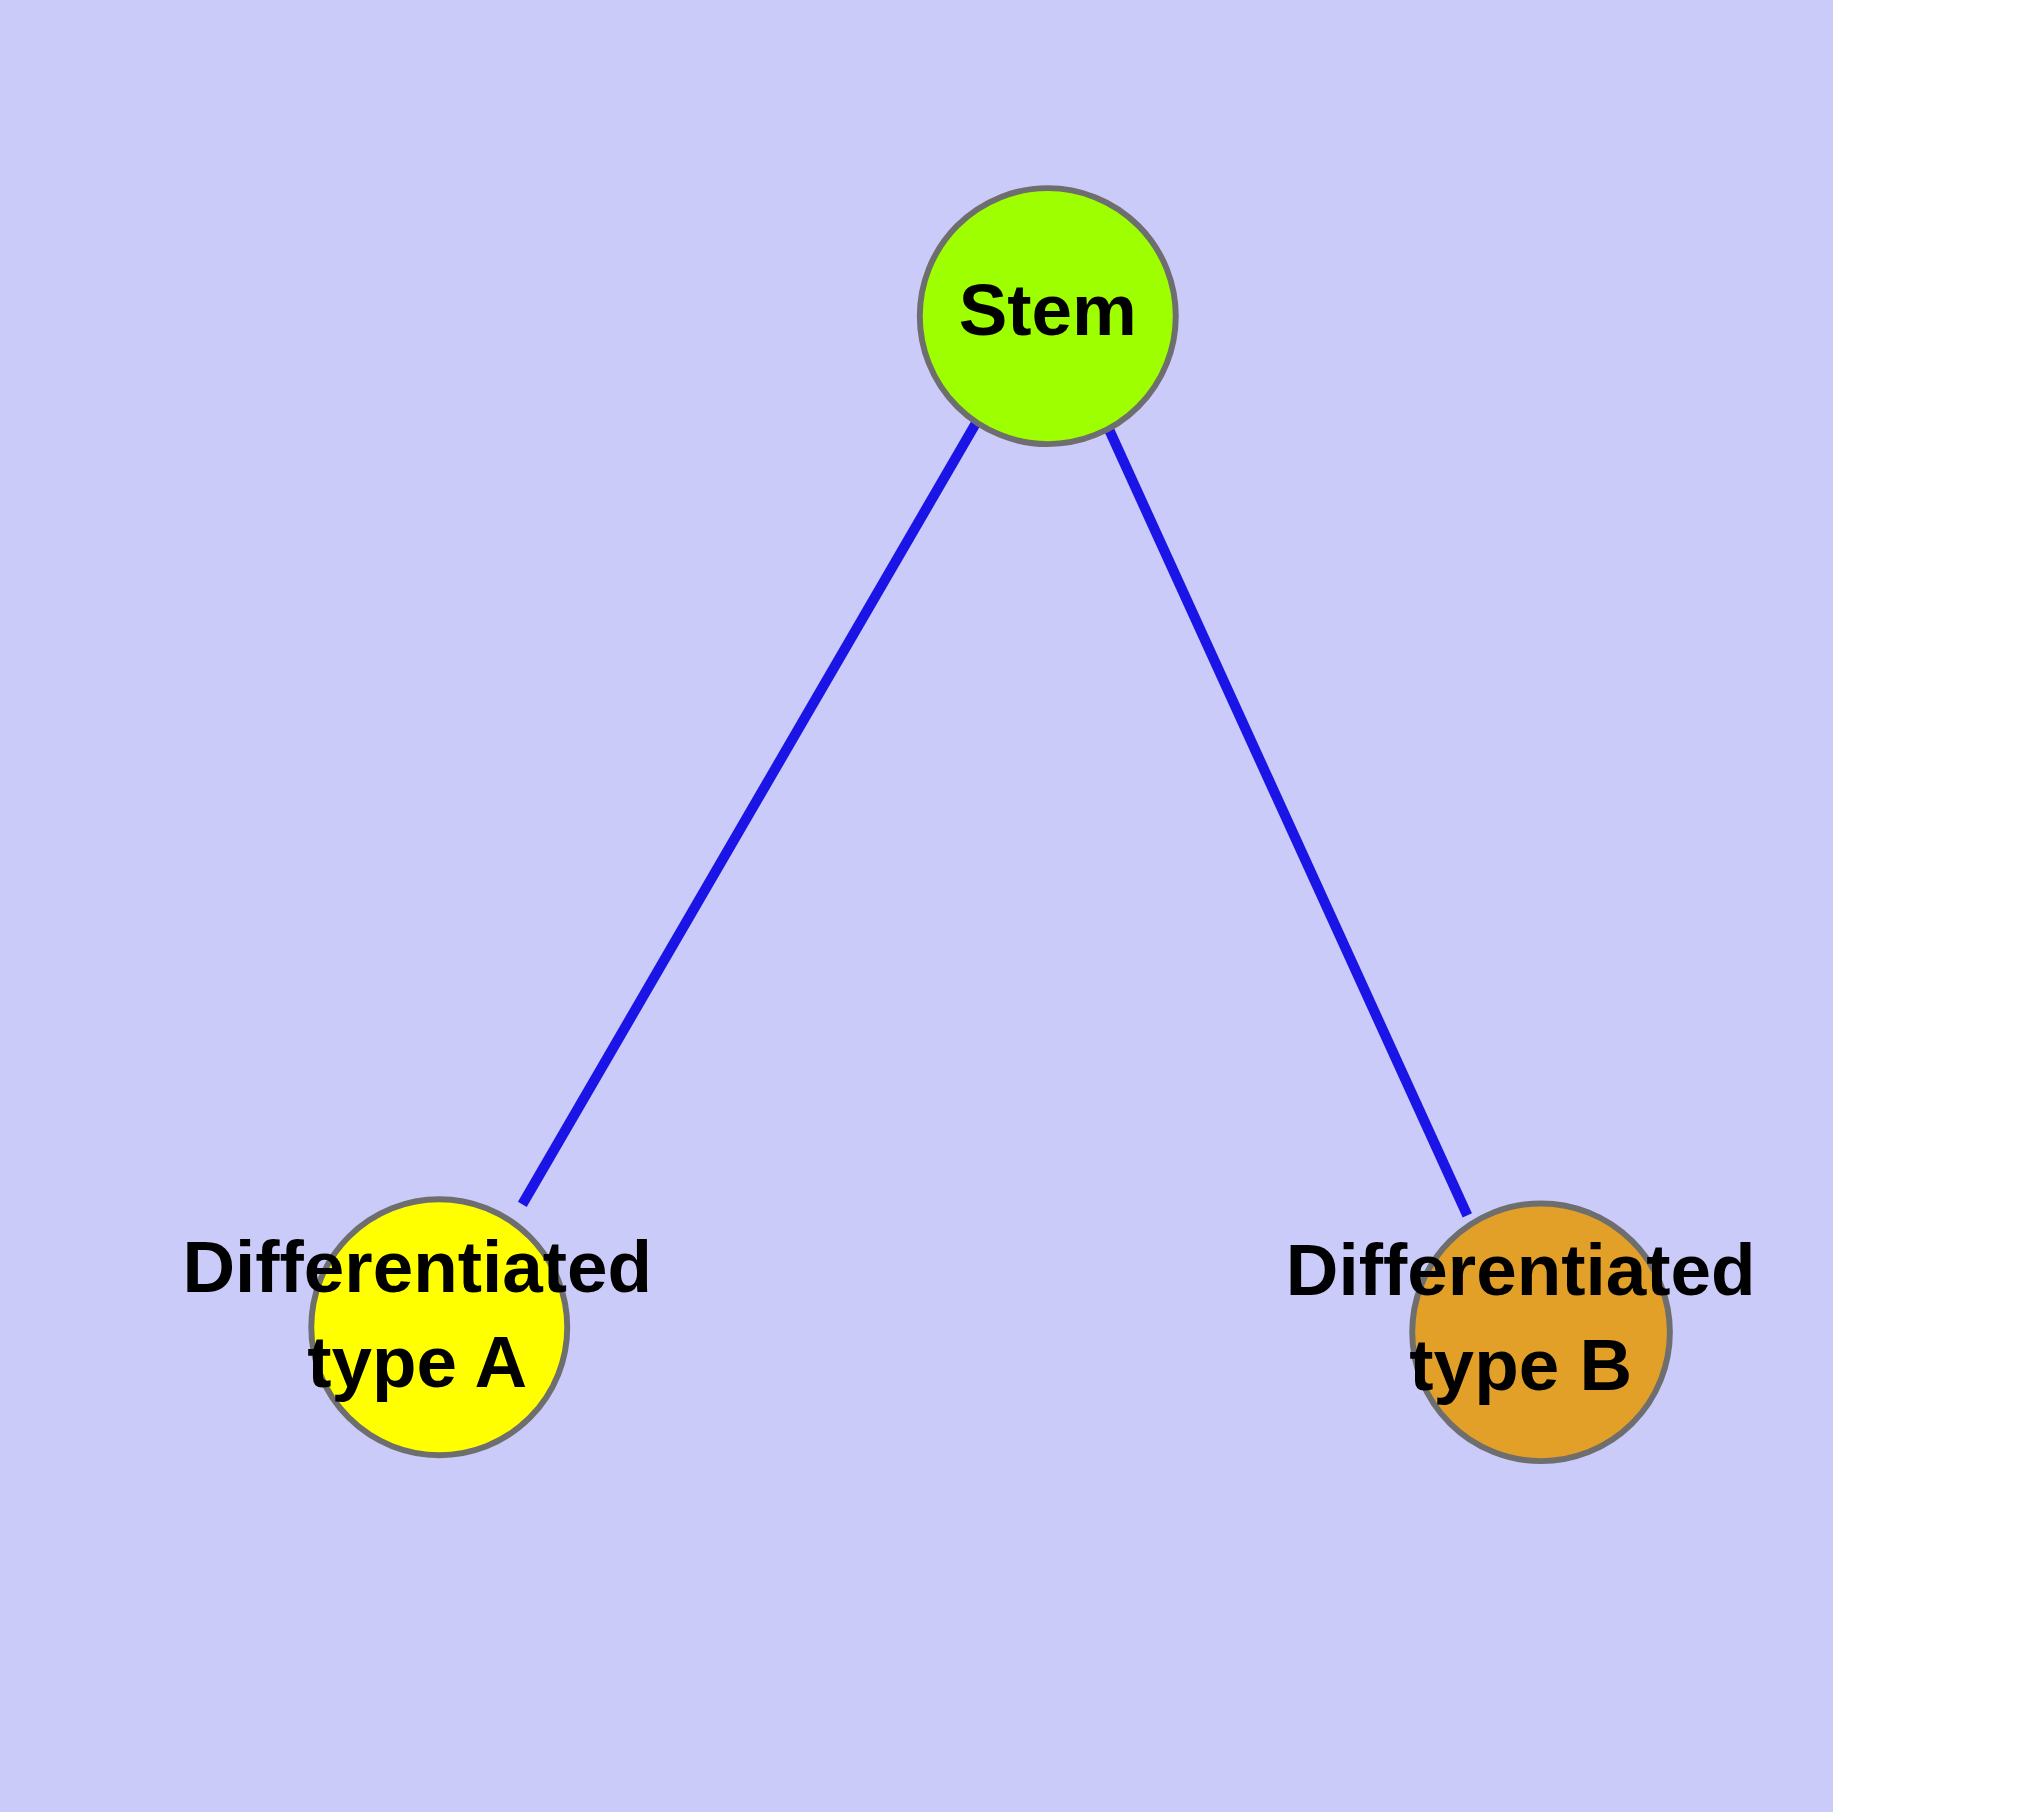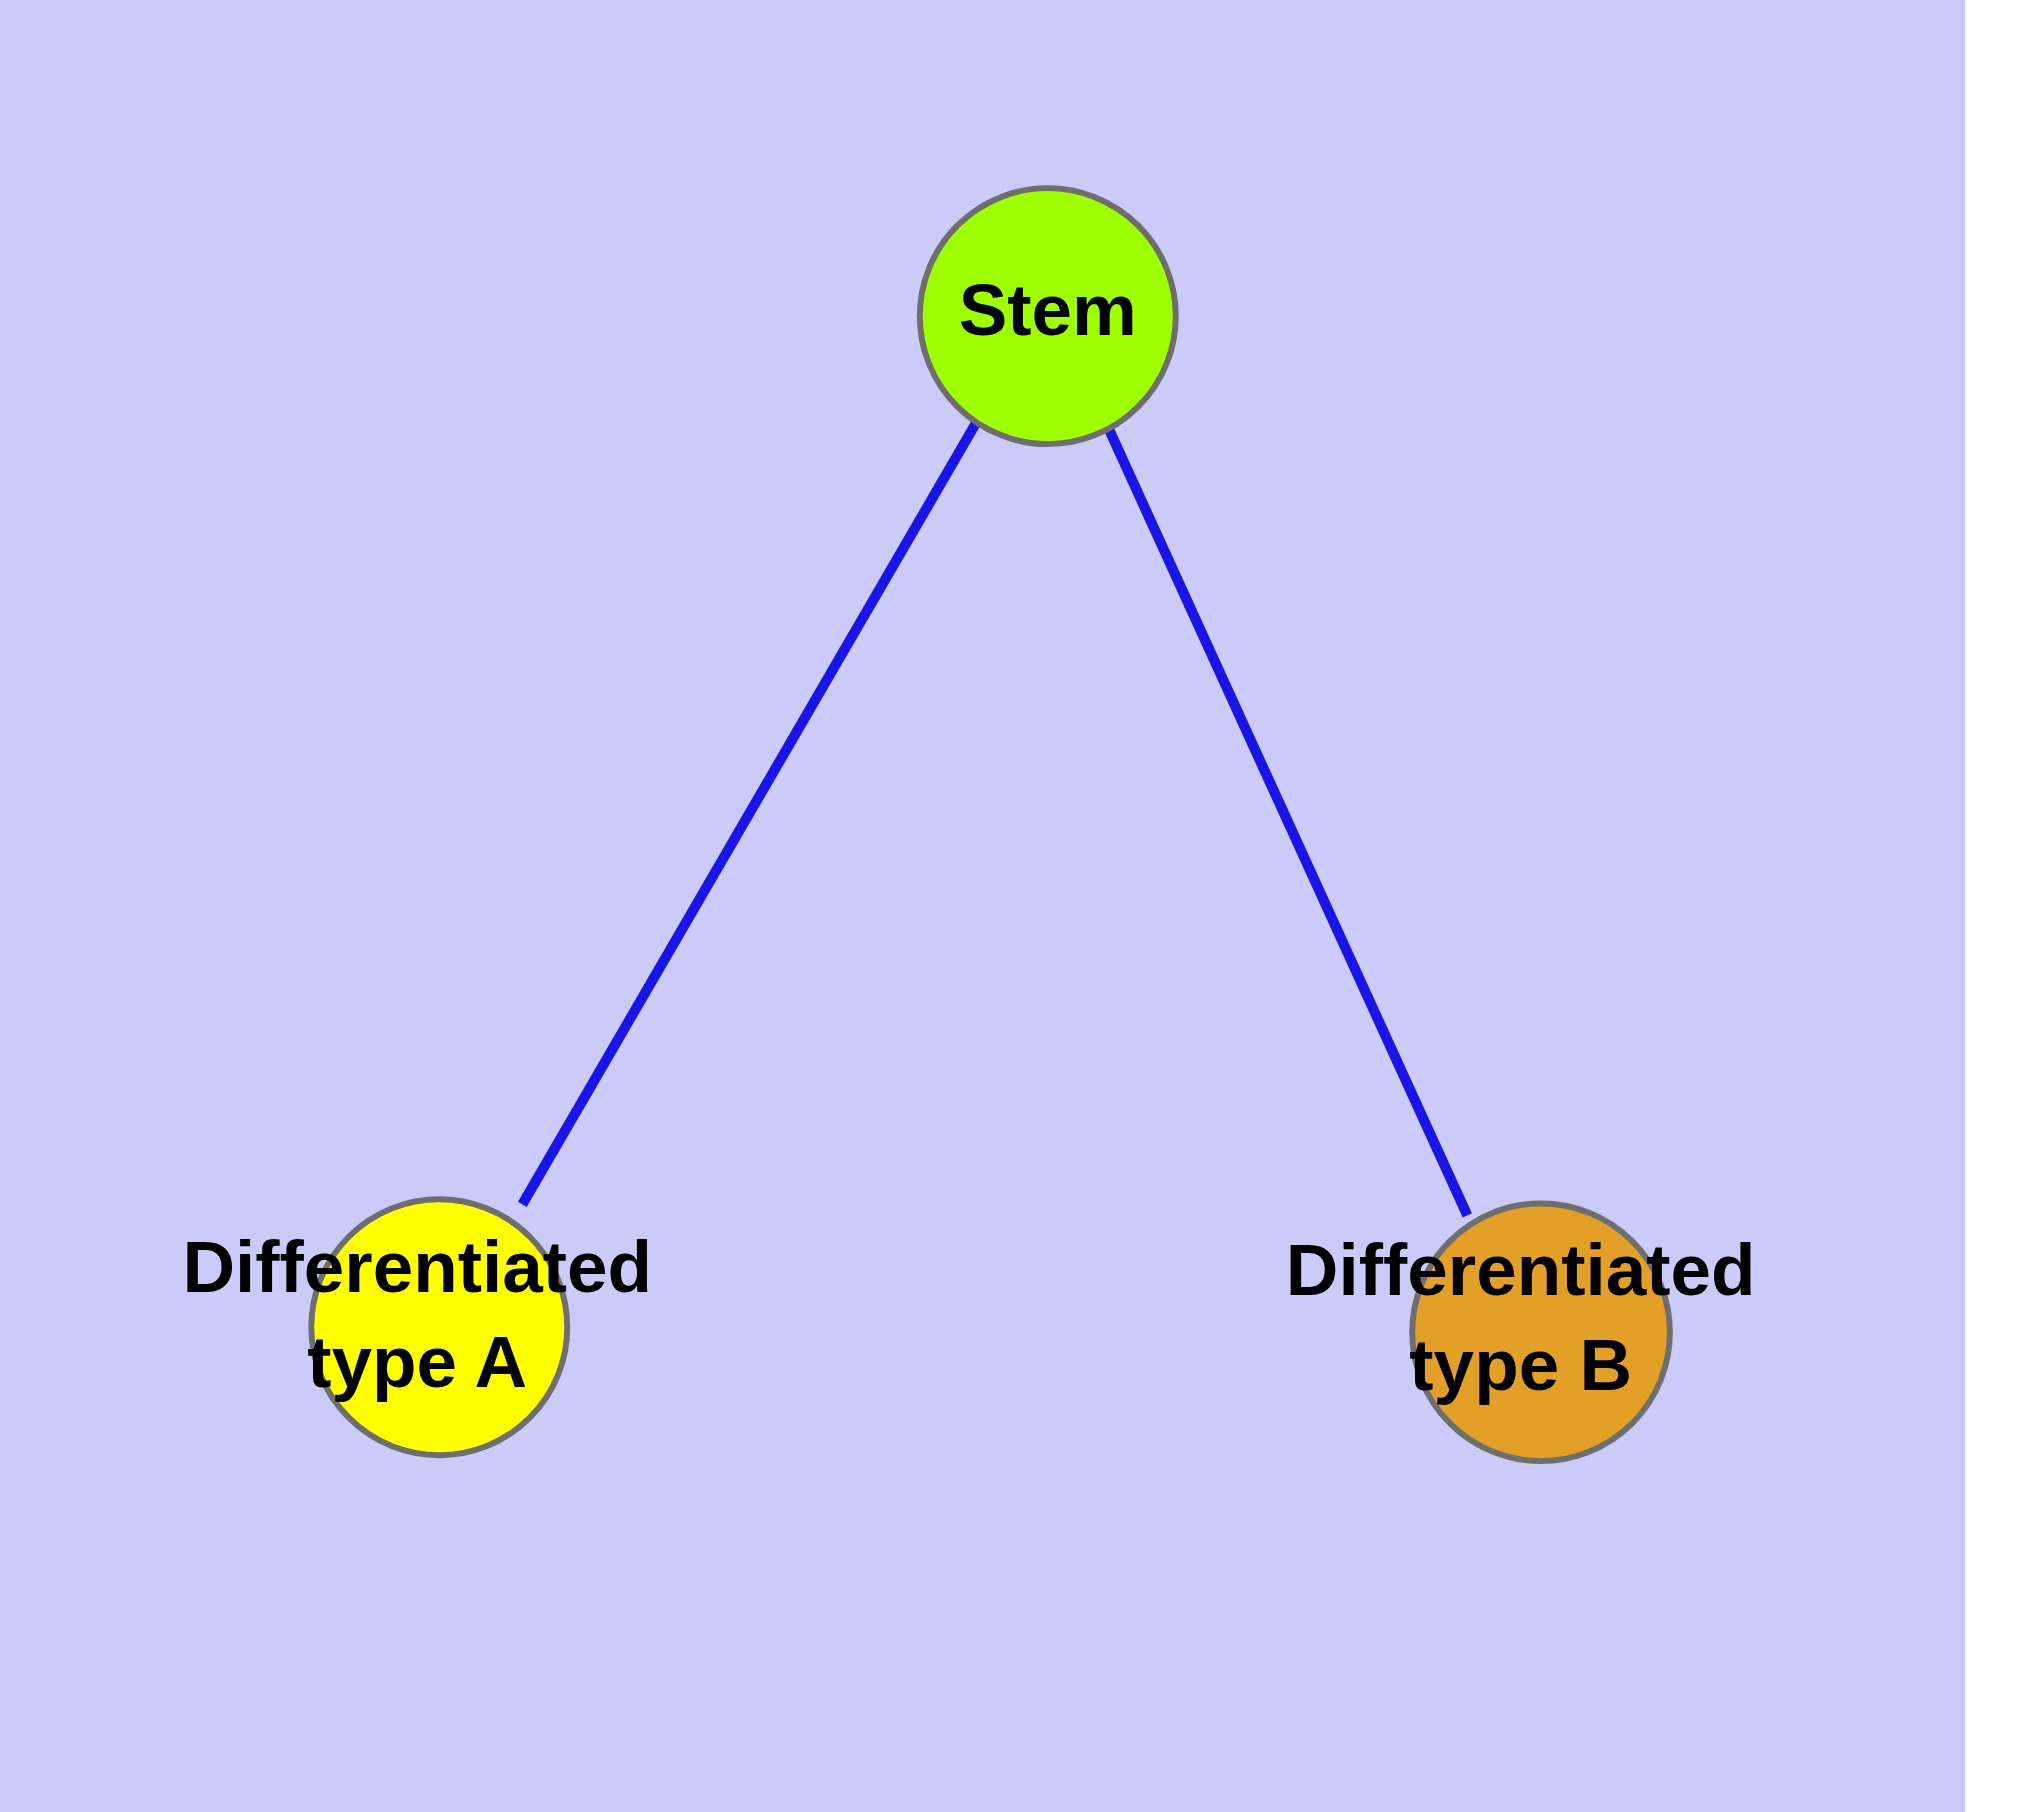--- a/index.html
+++ b/index.html
@@ -2,24 +2,25 @@
 <html style="font-size:13.6px"><head>
 <meta charset="utf-8">
 <style>
   html, body {
     margin: 0;
     padding: 0;
     background: #ffffff;
   }
   #canvas {
     position: relative;
-    width: 1965px;
+    width: 1801px;
     height: 1812px;
     overflow: hidden;
     font-family: "Liberation Sans", sans-serif;
+    padding-left: 32px;
   }
   #bg-rect {
     position: absolute;
     left: 0;
     top: 0;
     width: 2021px;
     height: 1812px;
     background: #cbcbf9;
   }
   #graph-svg {

